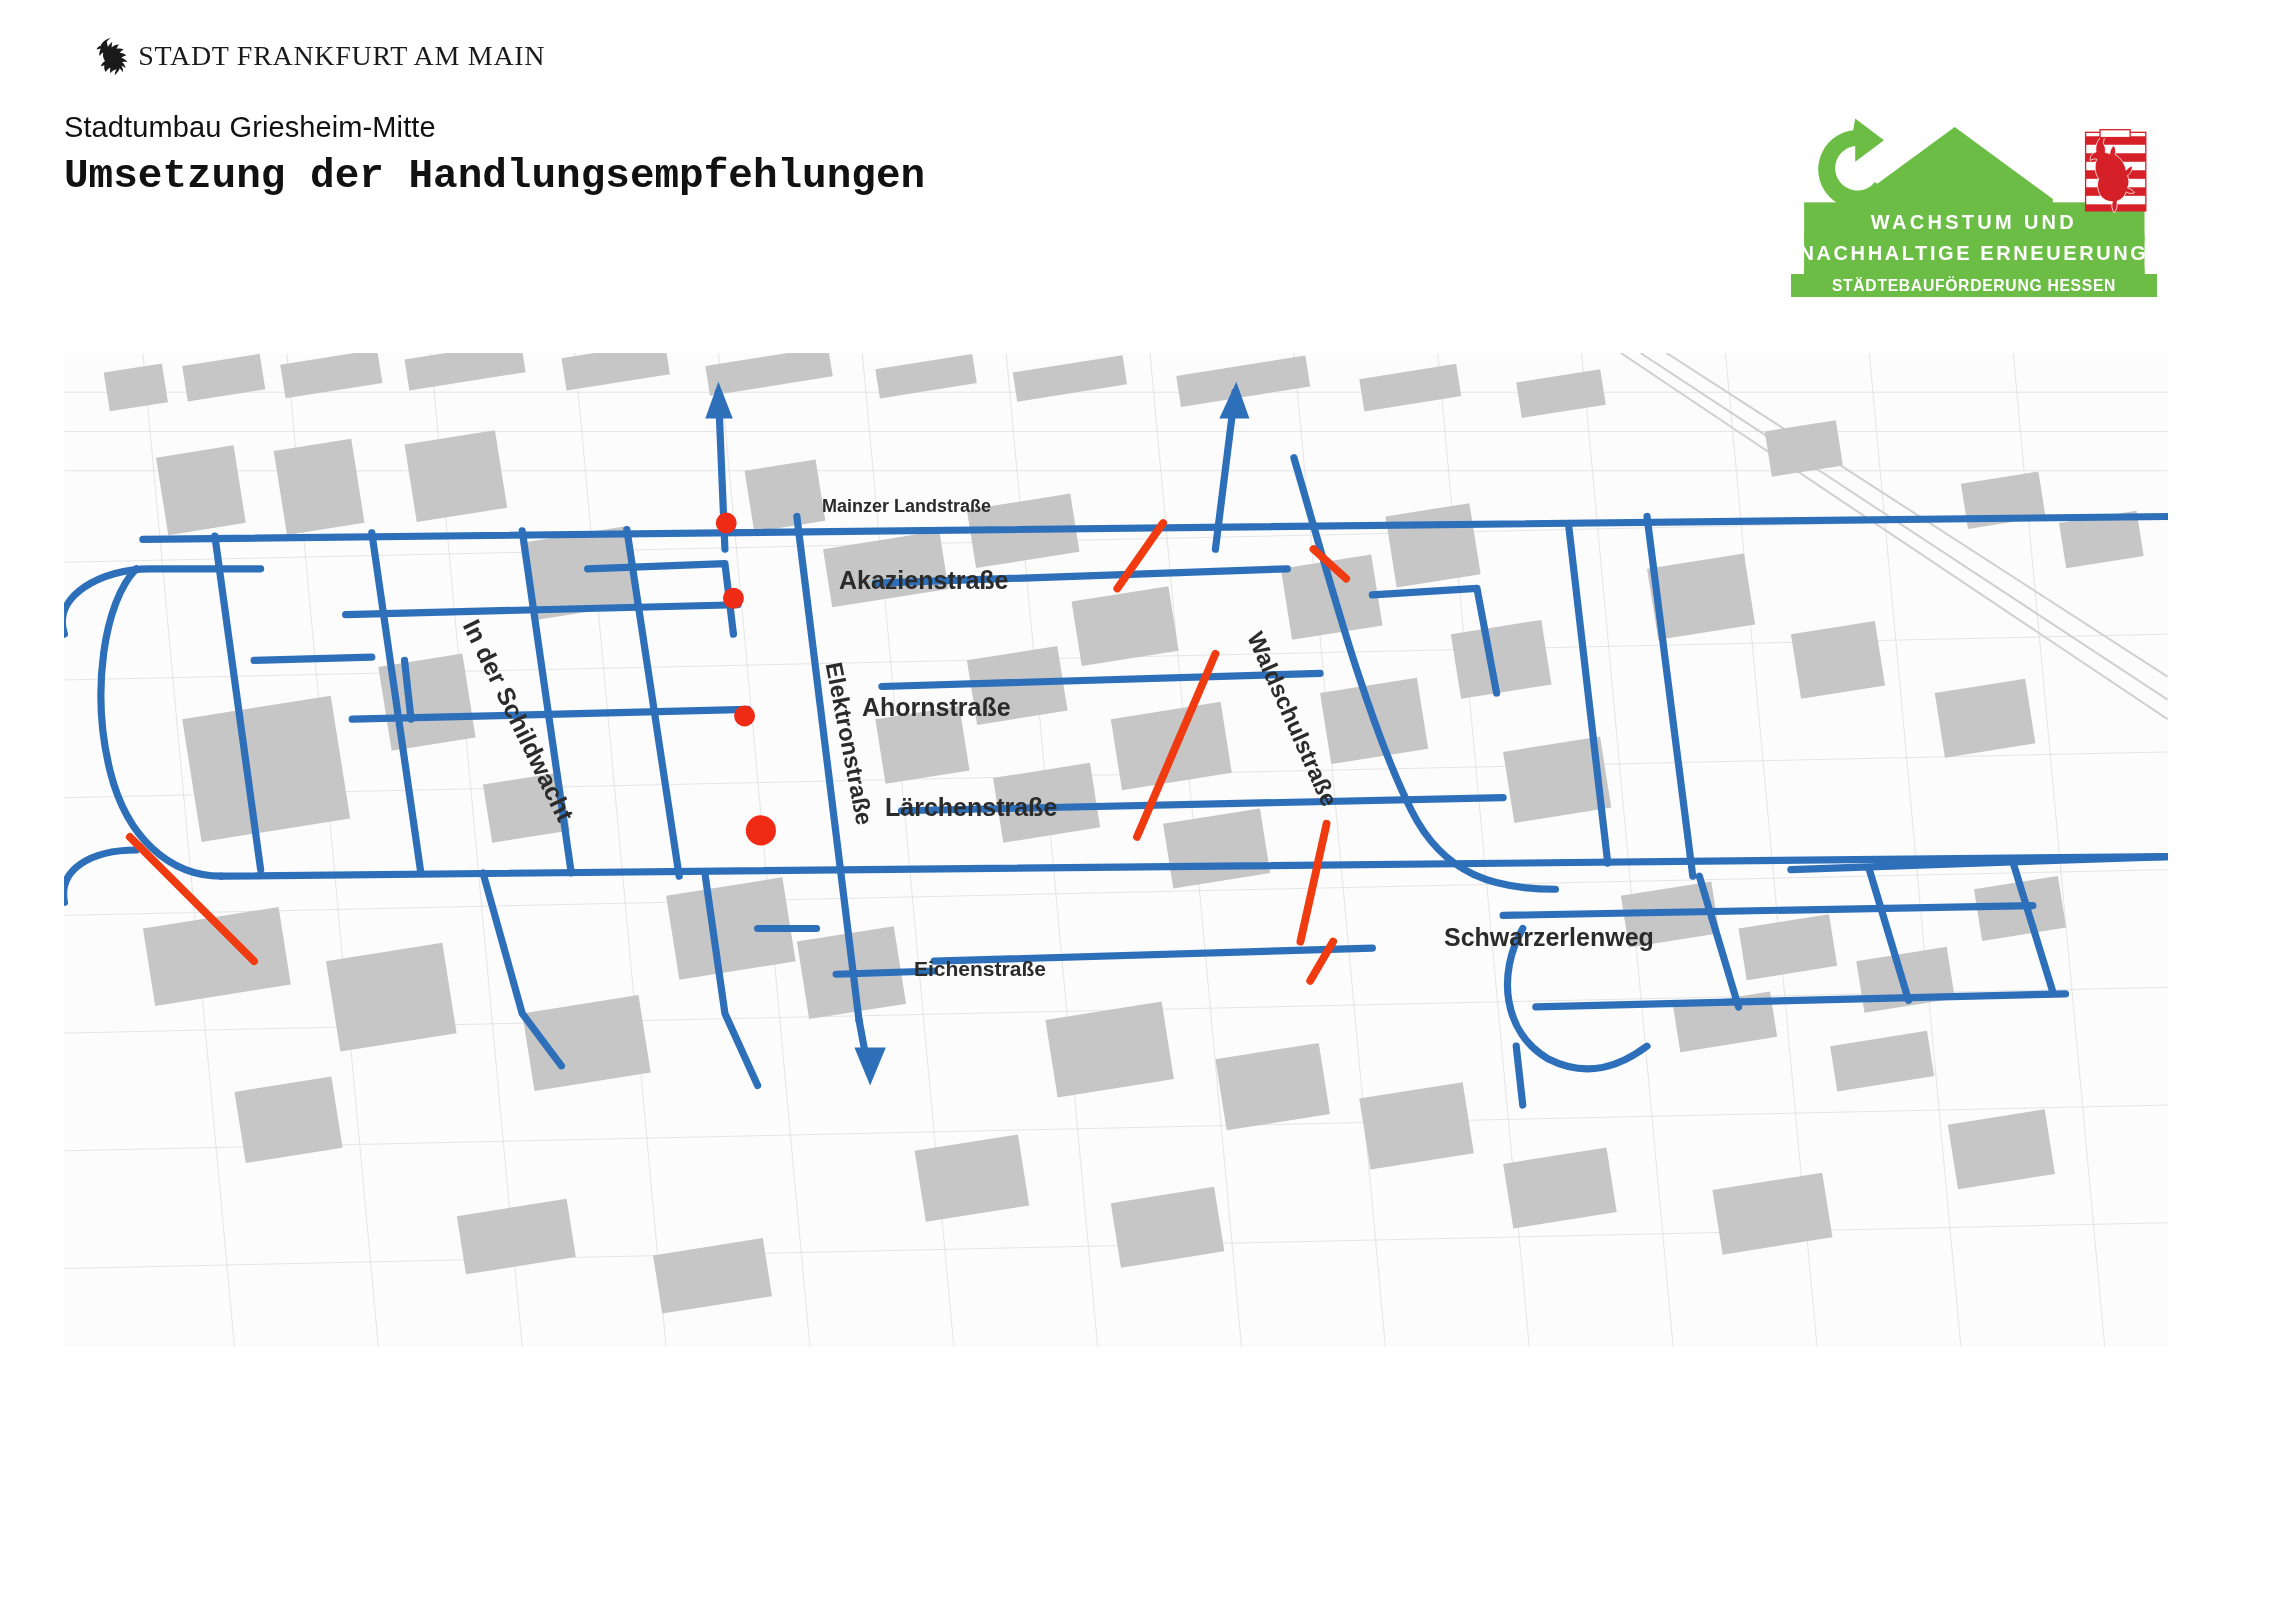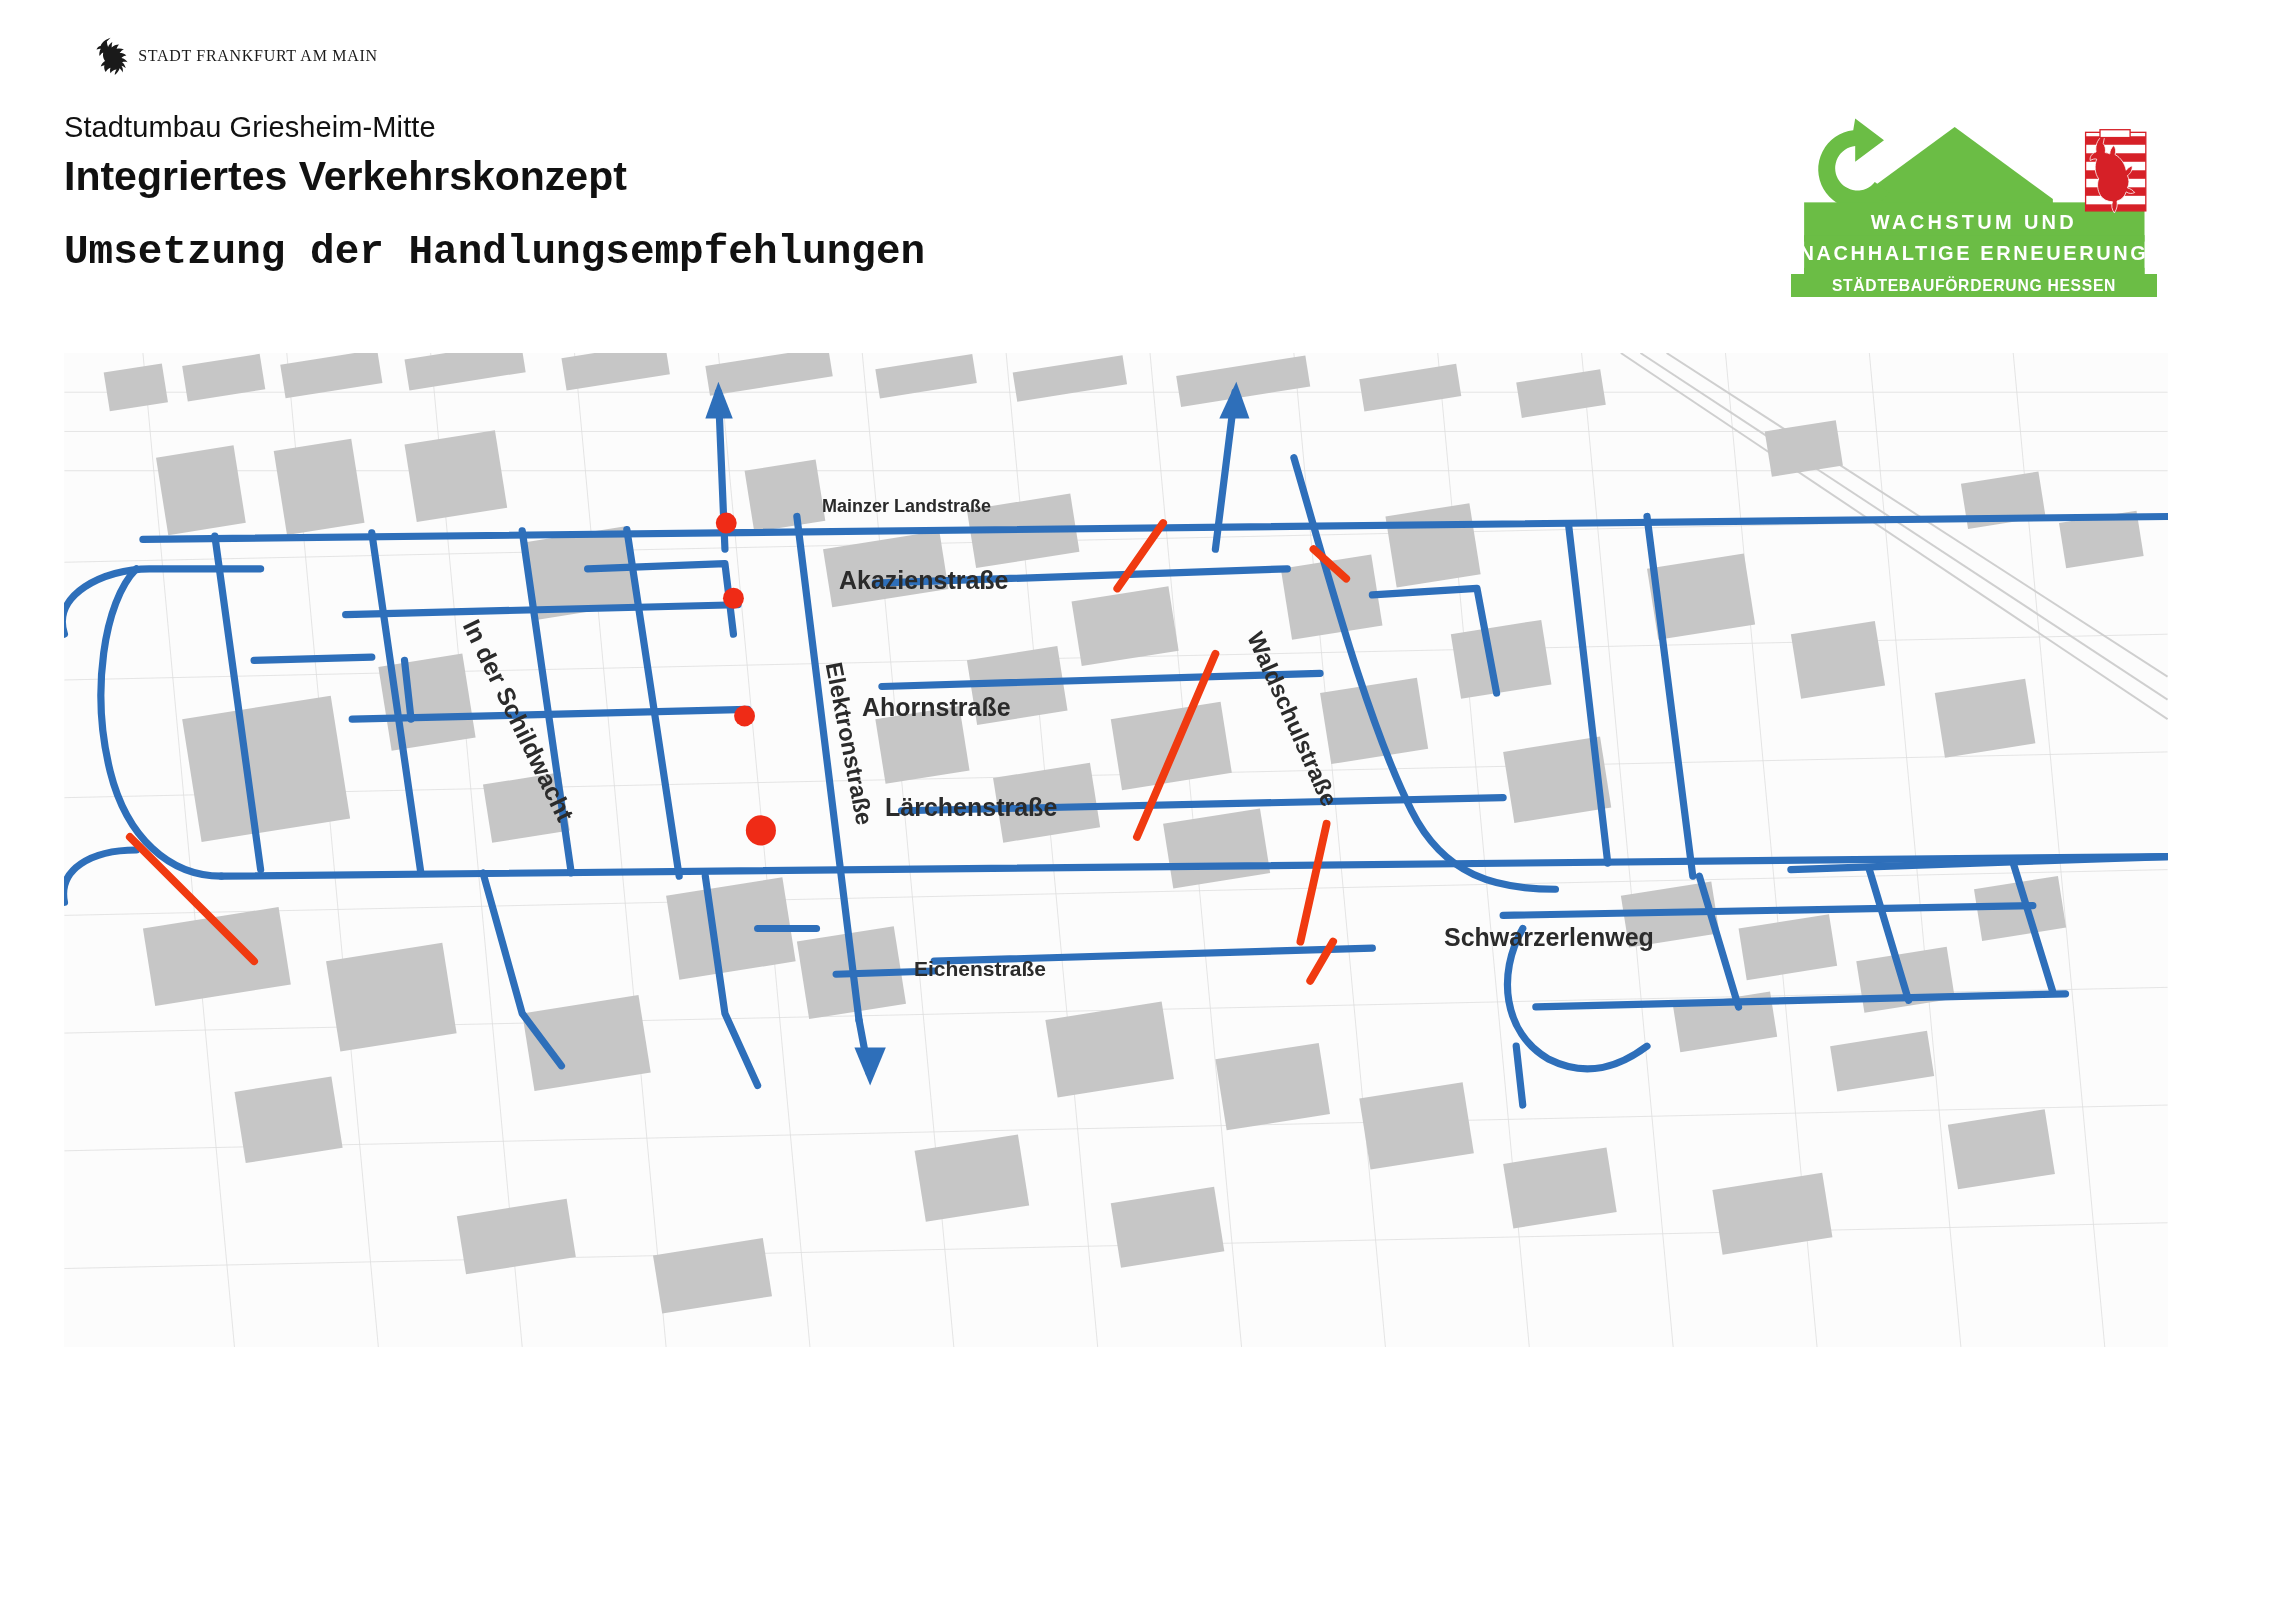--- a/index.html
+++ b/index.html
@@ -1,21 +1,21 @@
 <!DOCTYPE html>
 <html style="font-size:10.5px"><head>
 <meta charset="utf-8">
 <style>
   html,body{margin:0;padding:0;background:#ffffff;}
   body{width:2295px;height:1622px;position:relative;font-family:"Liberation Sans",sans-serif;overflow:hidden;}
 
   
   .city-logo{position:absolute;left:92px;top:36px;display:flex;align-items:center;gap:9.2px;}
   .city-logo .eagle{width:37px;height:39px;}
-  .city-logo .ctext{font-family:"Liberation Serif",serif;font-size:16px;letter-spacing:0.7px;color:#1a1a1a;white-space:nowrap;}
+  .city-logo .ctext{font-family:"Liberation Serif",serif;font-size:28px;letter-spacing:0.7px;color:#1a1a1a;white-space:nowrap;}
 
   .title-block{position:absolute;left:64px;top:111px;color:#111;}
   .t-sub{font-size:29px;font-weight:normal;letter-spacing:0.1px;margin-bottom:9.2px;}
   .t-main{font-size:41px;font-weight:bold;letter-spacing:0;margin-bottom:29px;}
   .t-main2{font-size:41px;font-weight:bold;font-family:Liberation Mono, monospace;}
 
   
   .badge{position:absolute;right:85px;top:114px;width:419px;height:216px;}
   .badge .lbl1,.badge .lbl2,.badge .lbl3{position:absolute;left:0;width:366px;text-align:center;color:#fff;font-weight:bold;}
   .badge .lbl1{top:97px;font-size:20px;letter-spacing:3.3px;}
@@ -35,21 +35,20 @@
 
 <div class="city-logo">
   <svg class="eagle" viewBox="0 0 60 64">
     <path d="M30 3 C22 6 16 10 14 16 c-3 1-6 3-7 6 3 0 5-1 7-1 -2 4-3 8-2 12 2-3 4-5 6-6 -1 5 0 10 3 14 -3 2-6 5-7 9 2-1 4-2 6-2 -1 4 0 8 2 11 2-3 4-6 8-7 -1 3-1 6 0 9 3-4 6-6 10-6 -2 3-3 6-3 9 4-3 7-7 8-11 2 2 4 4 5 7 1-4 0-8-2-11 3 1 5 2 7 4 -1-4-3-8-6-10 3-1 6-1 9 0 -2-4-6-6-10-7 2-2 5-4 8-4 -3-3-7-4-11-4 2-3 4-5 7-6 -4-2-8-2-12-1 1-3 2-5 4-7 -5 0-9 2-12 5 0-3 0-6 1-9 -3 2-6 5-7 8 -1-3-2-6-2-9z" fill="#1a1a1a"></path>
   </svg>
   <div class="ctext">STADT FRANKFURT AM MAIN</div>
 </div>
 
 <div class="title-block">
   <div class="t-sub">Stadtumbau Griesheim-Mitte</div>
-  <div class="t-main">Integriertes Verkehrskonzept</div>
   <div class="t-main2">Umsetzung der Handlungsempfehlungen</div>
 </div>
 
 <div class="badge">
   <svg width="419" height="216" viewBox="0 0 640 330">
 
     <path d="M250 20 L400 130 L400 150 L100 150 L100 130 Z" fill="#6bbd45"></path>
     <path d="M95 25 a60 60 0 1 0 55 95 l-22 -16 a34 34 0 1 1 -30 -55 l0 24 l44 -33 l-44 -33 z" fill="#6bbd45"></path>
     <rect x="20" y="135" width="520" height="60" fill="#6bbd45"></rect>
     <rect x="20" y="185" width="520" height="60" fill="#6bbd45"></rect>

